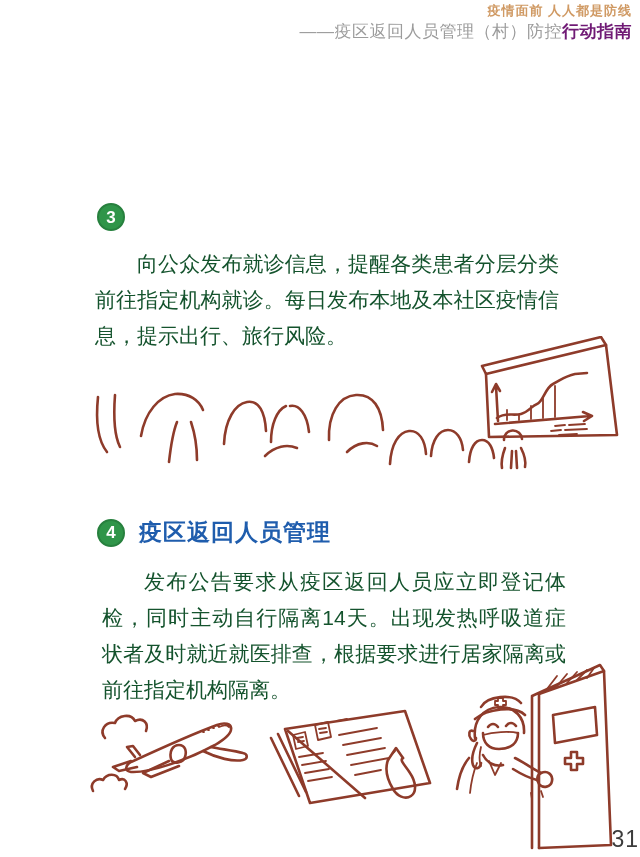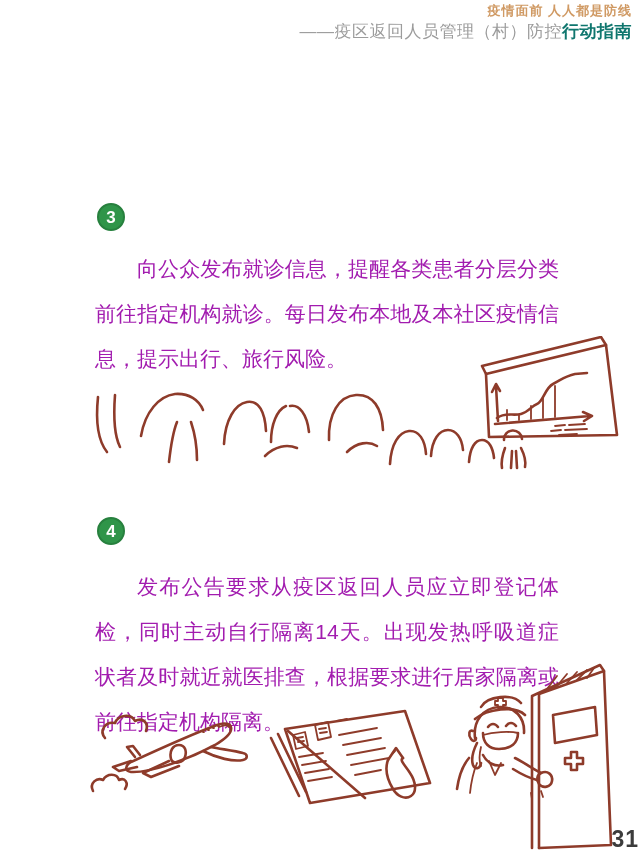--- a/index.html
+++ b/index.html
@@ -15,57 +15,57 @@
   .header {
     position: absolute; top: 3px; right: 8px;
     text-align: right; line-height: 1.25;
   }
   .header .tagline {
     color: #d09a64; font-size: 13px; font-weight: 600; letter-spacing: 1px;
   }
   .header .subtitle {
     color: #9c9c9c; font-size: 17px; letter-spacing: 0.5px; margin-top: 2px;
   }
-  .header .subtitle b { color: #0f766e; font-weight: 700; font-family: Liberation Mono, monospace; }
+  .header .subtitle b { color: #701a75; font-weight: 700; font-family: Liberation Mono, monospace; }
   
   .section-head {
     position: absolute; left: 97px;
     display: flex; align-items: center; gap: 14px;
   }
   .section-head.s3 { top: 203px; }
   .section-head.s4 { top: 517px; }
   .num-badge {
     width: 28px; height: 28px; border-radius: 50%;
     background: #2f9549; border: 2px solid #27803e;
     color: #ffffff; font-size: 17px; font-weight: 700;
     display: flex; align-items: center; justify-content: center;
     line-height: 1;
   }
   .section-title {
     color: #1f5dad; font-size: 23px; font-weight: 700; letter-spacing: 1px;
   }
   
   .para {
     position: absolute; left: 95px; width: 464px;
-    color: #a21caf; font-size: 21px; line-height: 45px;
+    color: #14532d; font-size: 21px; line-height: 36px;
     text-indent: 2em; text-align: justify;
   }
   .para.p3 { top: 246px; }
-  .para.p4 { top: 564px; }
+  .para.p4 { top: 564px; margin-left: 7px; }
   
   .sketch { position: absolute; }
   .sketch path, .sketch line, .sketch circle, .sketch rect {
     fill: none; stroke: #8e3b2a; stroke-width: 2.6;
     stroke-linecap: round; stroke-linejoin: round;
   }
   .sketch .thin { stroke-width: 1.8; }
   
   .page-num {
     position: absolute; right: 1px; bottom: 4px;
-    color: #3c3c3c; font-size: 23px; letter-spacing: 1px; font-weight: bold;
+    color: #3c3c3c; font-size: 23px; letter-spacing: 1px;
   }
 </style>
 </head>
 <body>
 
 <div class="header">
   <div class="tagline">疫情面前 人人都是防线</div>
   <div class="subtitle"><span>——疫区返回人员管理（村）防控</span><b>行动指南</b></div>
 </div>
 
@@ -102,20 +102,21 @@
     <path d="M413,85 L411,50 M407,56 L411,48 L415,55"></path>
     <path d="M410,88 L505,80 M498,76 L507,80 L499,85"></path>
     <path d="M412,82 C420,76 428,80 436,78 C444,76 446,70 452,68 C458,66 460,52 468,48 C476,44 480,40 490,38 L502,37"></path>
     <path class="thin" d="M422,74 L422,84 M434,79 L434,84 M446,70 L446,83 M458,62 L458,82 M470,50 L470,81"></path>
     <path class="thin" d="M470,90 L480,89 M484,89 L500,88 M466,95 L476,94 M480,94 L502,93 M474,99 L492,98"></path>
   </g>
 </svg>
 
 <div class="section-head s4">
   <div class="num-badge">4</div>
+  <div class="section-title">疫区返回人员管理</div>
 </div>
 <div class="para p4">发布公告要求从疫区返回人员应立即登记体检，同时主动自行隔离14天。出现发热呼吸道症状者及时就近就医排查，根据要求进行居家隔离或前往指定机构隔离。</div>
 
 <svg class="sketch" style="left:85px; top:663px;" width="535" height="192" viewBox="0 0 535 192">
   <g>
     <path d="M20,75 C14,68 20,58 30,60 C33,52 46,50 50,58 C58,54 64,60 61,68"></path>
     <path d="M8,128 C4,120 12,114 18,117 C22,110 32,110 34,117 C40,114 44,120 40,126"></path>
     <path d="M44,100 C70,88 110,70 132,62 C140,59 146,61 146,65"></path>
     <path d="M146,65 C147,70 140,76 130,82 C100,98 64,110 46,109 C40,108 40,104 44,100"></path>
     <path d="M134,64 C138,62 142,62 144,64" class="thin"></path>

